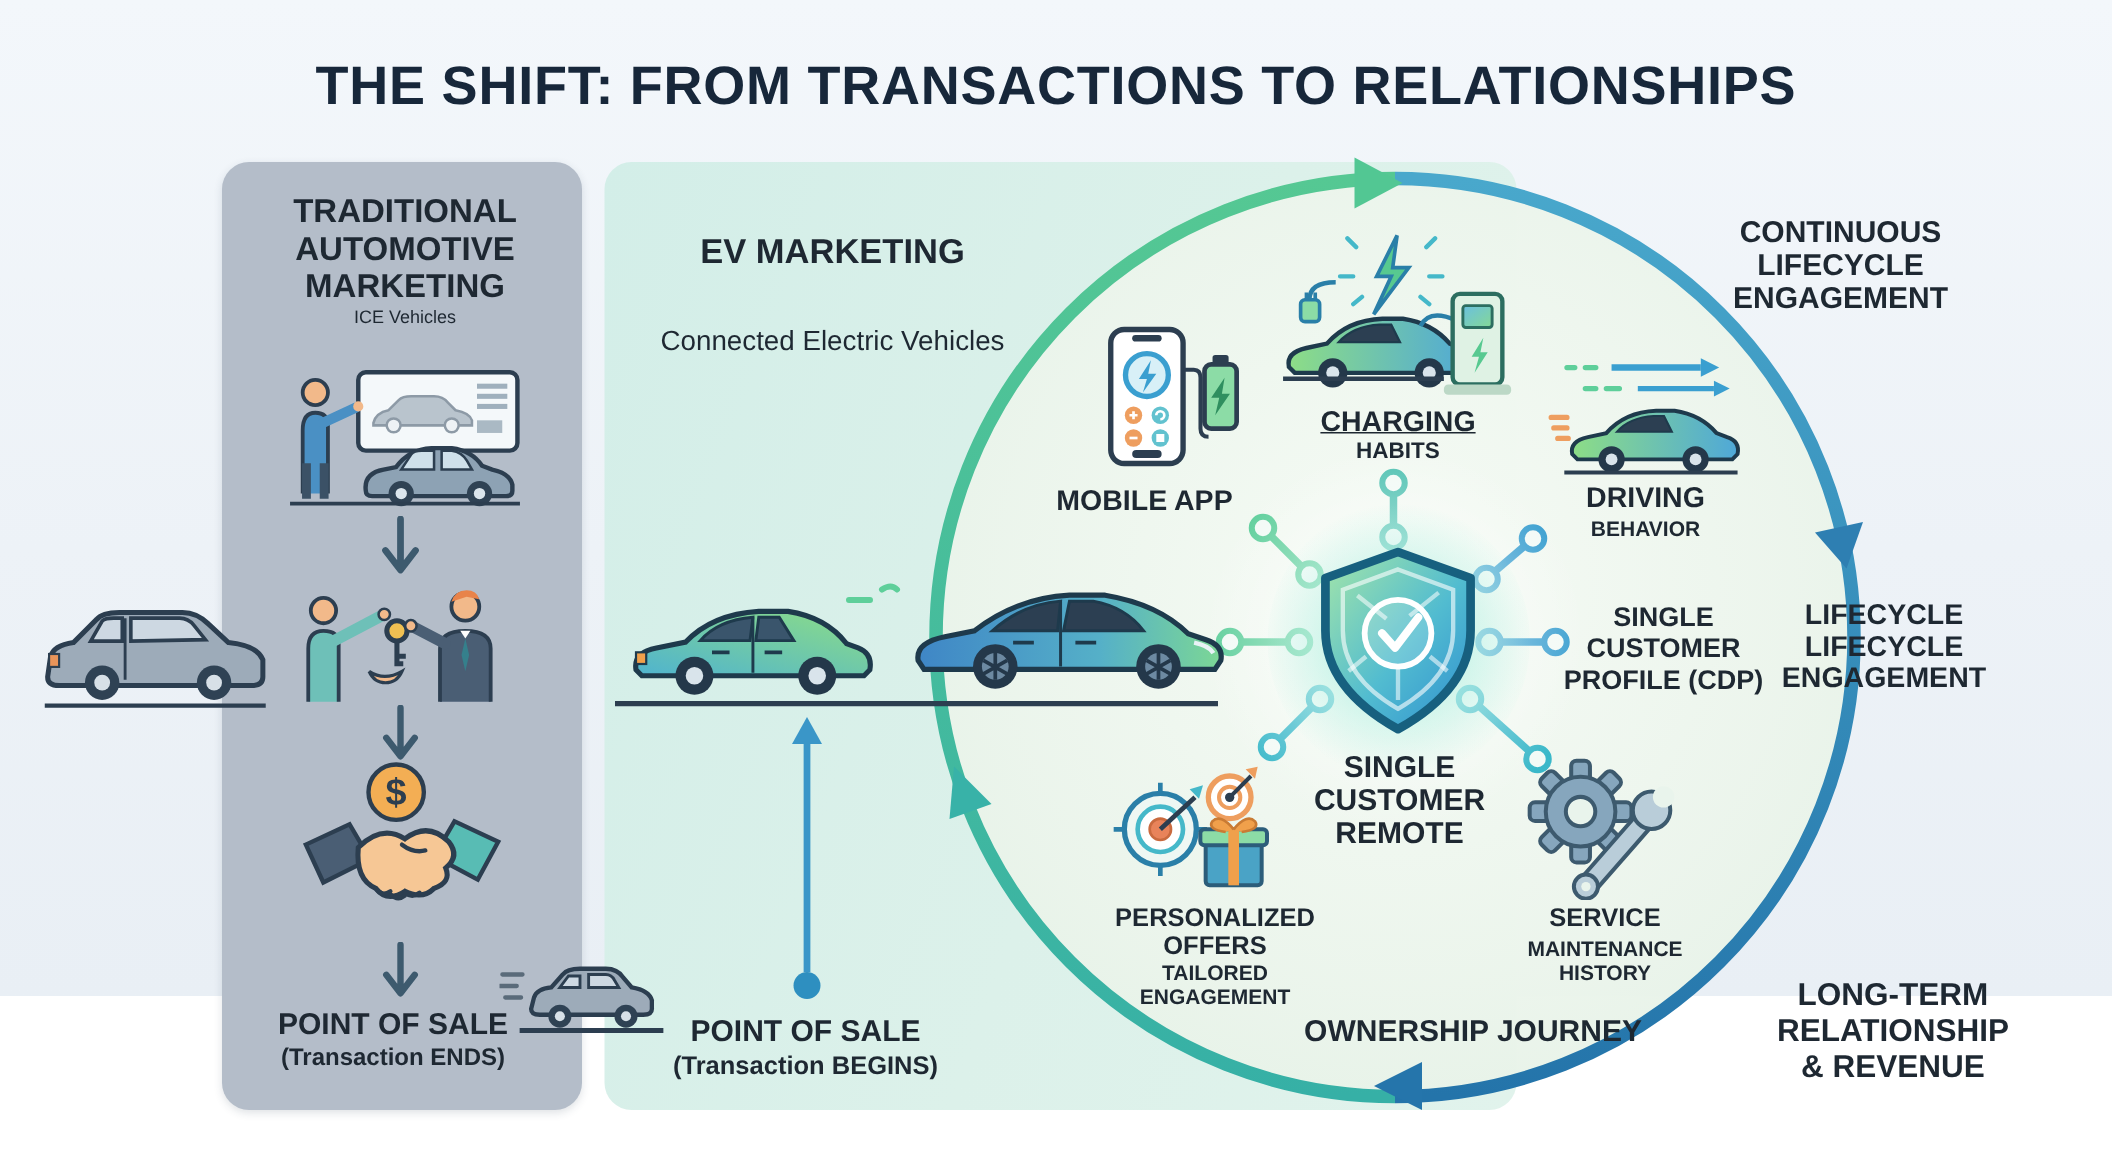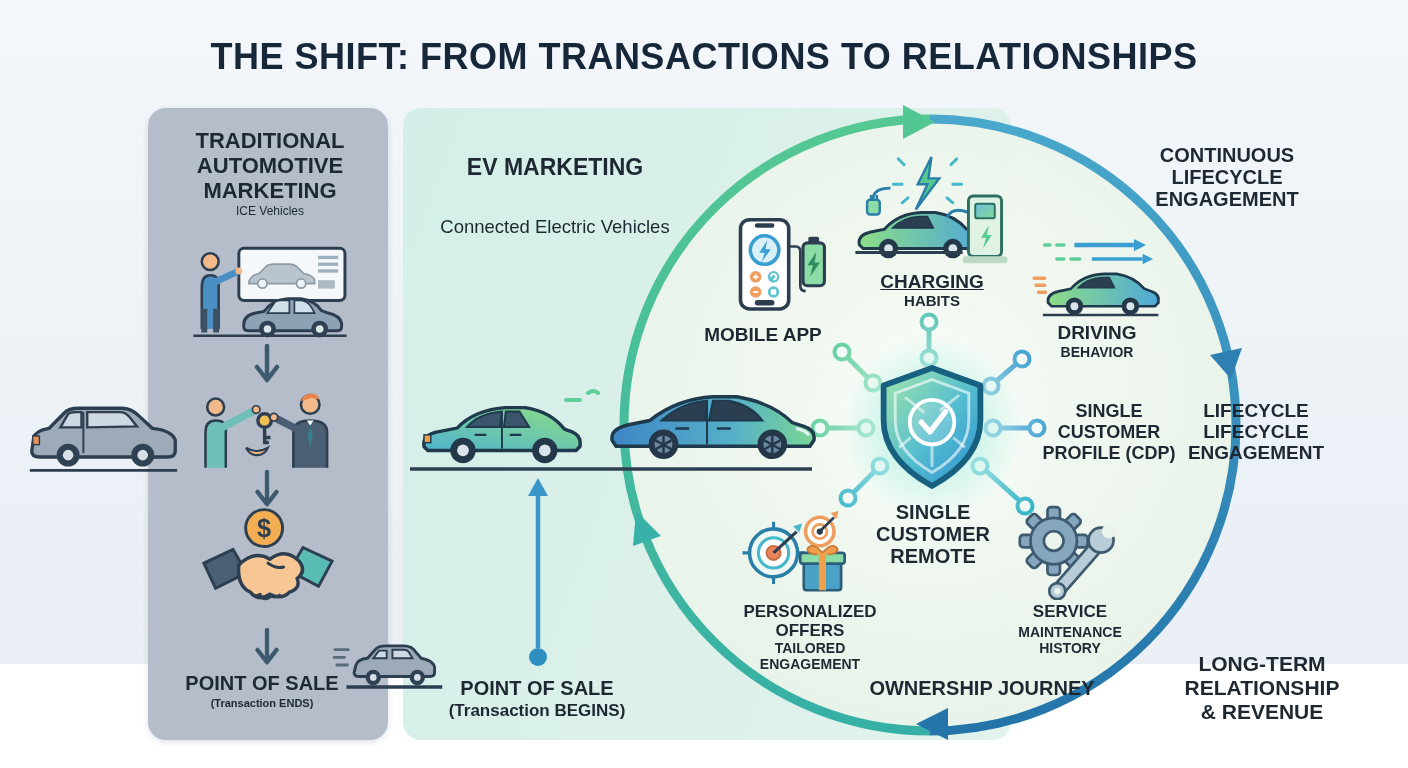--- a/index.html
+++ b/index.html
@@ -159,21 +159,21 @@
     <polygon points="136,56 106,42 92,66 122,82" fill="#58bcb4" stroke="#2c3e50" stroke-width="3"></polygon>
     <path d="M40 60 Q56 44 72 54 Q88 42 102 56 Q110 66 100 74 Q104 84 92 88 Q84 96 72 90 Q60 98 52 88 Q38 82 40 60 Z" fill="#f6c795" stroke="#2c3e50" stroke-width="3.5"></path>
     <path d="M52 88 q4 6 10 2 M62 92 q5 5 10 1 M72 91 q5 4 10 0 M70 58 q8 6 16 4" stroke="#2c3e50" stroke-width="3" fill="none" stroke-linecap="round"></path>
   </svg>
 
   <svg class="abs" style="left:253px;top:628px;" width="28" height="38" viewBox="0 0 26 40">
     <path d="M13 2 V32 M3 23 L13 36 L23 23" stroke="#3d5a6e" stroke-width="4.5" fill="none" stroke-linecap="round" stroke-linejoin="round"></path>
   </svg>
 
   <div class="tblock w800" style="left:262px;top:672px;font-size:20px;">POINT OF SALE</div>
-  <div class="tblock" style="left:262px;top:697px;font-size:11px;font-weight:600;">(Transaction ENDS)</div>
+  <div class="tblock" style="left:262px;top:697px;font-size:16px;font-weight:600;">(Transaction ENDS)</div>
 
   <svg class="abs" style="left:22px;top:392px;" width="163" height="88" viewBox="0 0 170 92">
     <path d="M10 62 L12 48 Q14 40 28 38 L44 22 Q48 17 60 17 L104 17 Q114 17 122 25 L136 38 Q156 40 160 50 L160 62 Q160 68 152 68 L18 68 Q10 68 10 62 Z" fill="#9dabb9" stroke="#2c3e50" stroke-width="3.5"></path>
     <path d="M48 23 q2 -2 8 -2 l6 0 0 16 -22 0 z" fill="#cdd8e2" stroke="#2c3e50" stroke-width="2.5"></path>
     <path d="M68 21 l34 0 q6 0 10 5 l8 10 -52 1 z" fill="#cdd8e2" stroke="#2c3e50" stroke-width="2.5"></path>
     <line x1="64" y1="21" x2="64" y2="64" stroke="#2c3e50" stroke-width="2"></line>
     <rect x="11" y="46" width="7" height="9" fill="#e8945a" stroke="#2c3e50" stroke-width="1.5"></rect>
     <circle cx="48" cy="66" r="12" fill="#2f4254"></circle>
       <circle cx="48" cy="66" r="5.5" fill="#d7e0e7"></circle>
     <circle cx="126" cy="66" r="12" fill="#2f4254"></circle>

